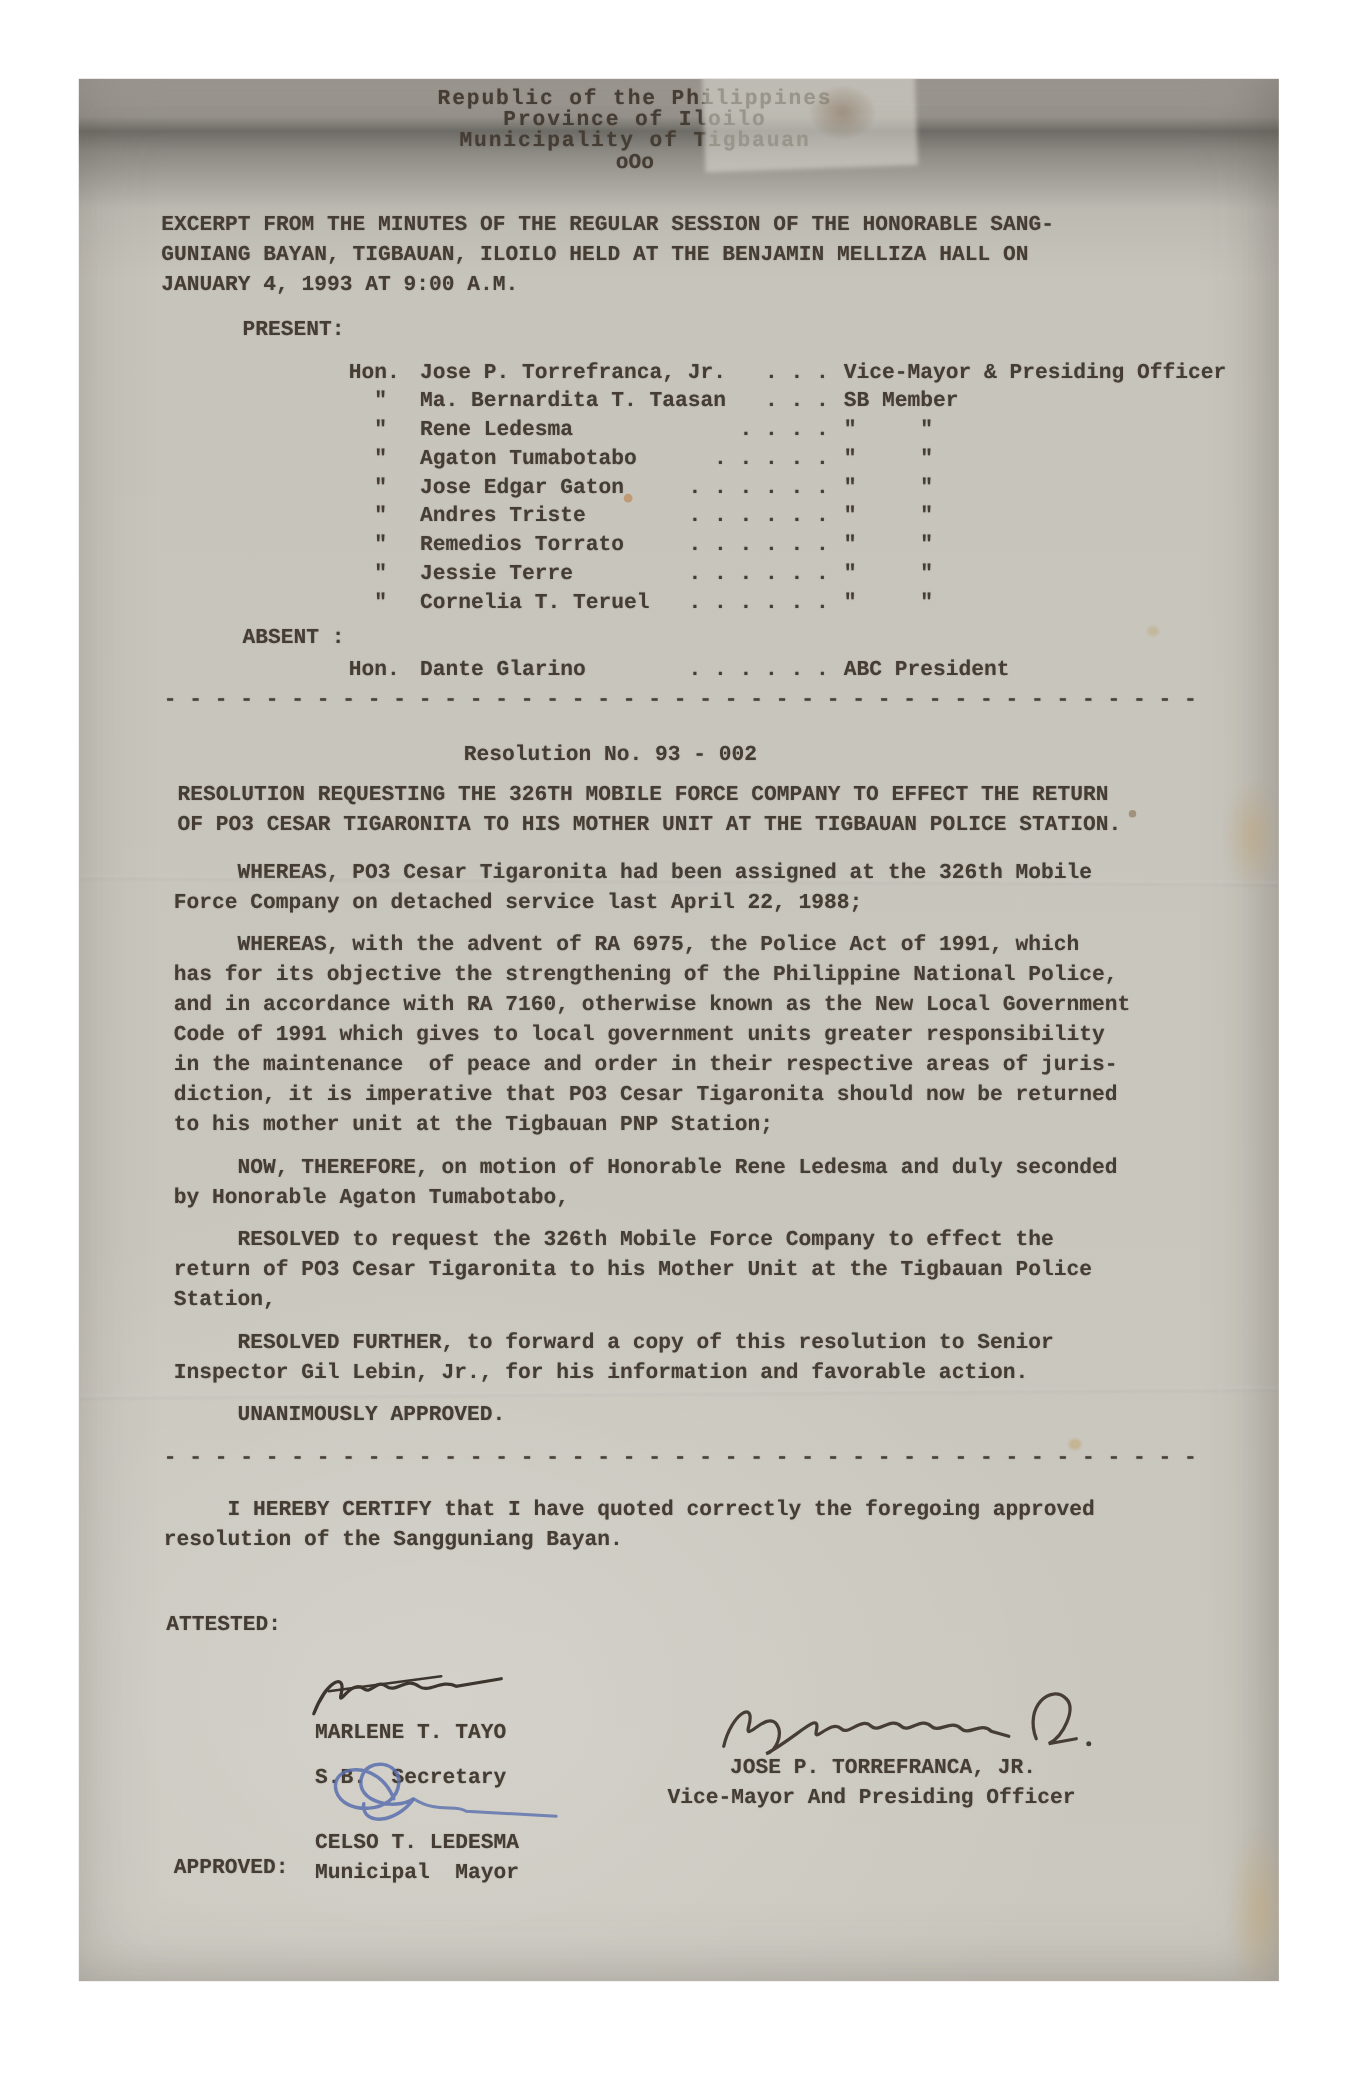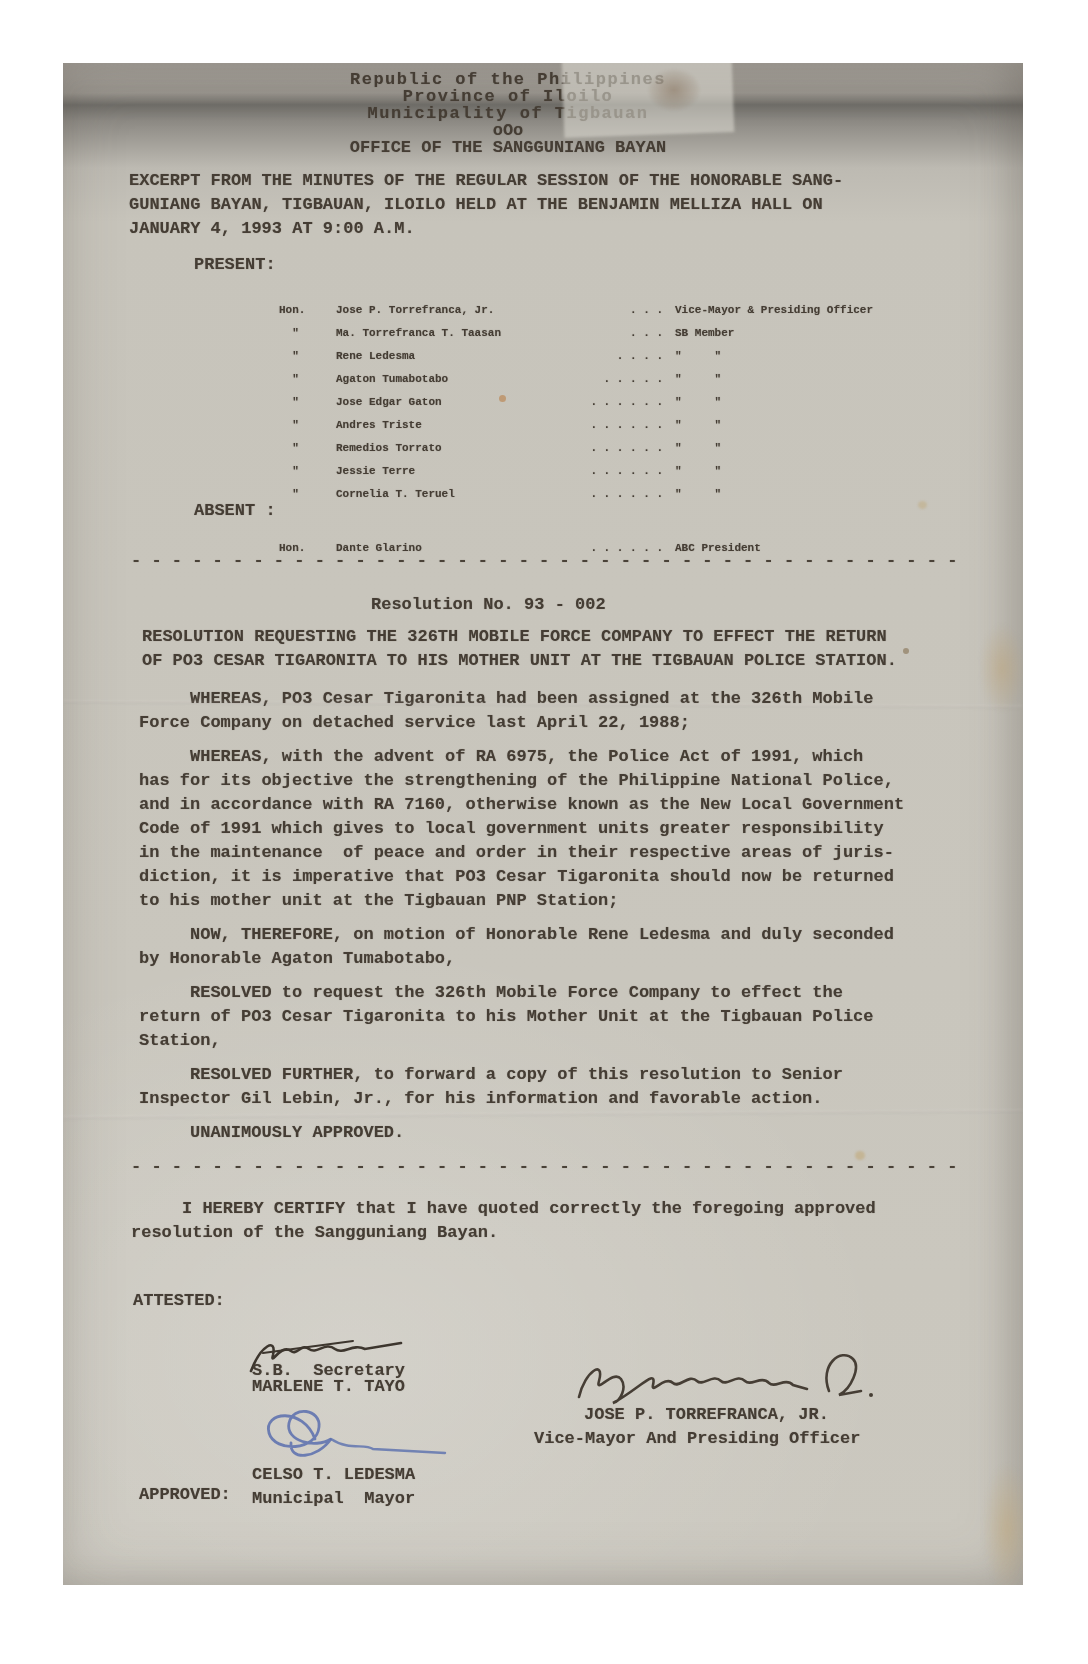--- a/index.html
+++ b/index.html
@@ -25,21 +25,21 @@
     font-weight:700;
     color:#453d34;
     white-space:pre-wrap;
     text-shadow:0 0 1px rgba(69,61,52,0.45);
   }
   .hdr{line-height:17px;text-align:center;left:0;width:890px;}
   .hdr-wide{letter-spacing:1.5px;}
   .sep{white-space:pre;overflow:hidden;width:845px;color:#4a4238;}
   
   .row{position:absolute;left:0;width:960px;height:23px;}
-  .row span{position:absolute;top:12px;font-size:11px;line-height:23px;font-weight:700;color:#453d34;white-space:pre;text-shadow:0 0 1px rgba(69,61,52,0.45);}
+  .row span{position:absolute;top:0;font-size:17px;line-height:23px;font-weight:700;color:#453d34;white-space:pre;text-shadow:0 0 1px rgba(69,61,52,0.45);}
   .row .pfx{left:216px;}
   .row .nam{left:273px;}
   .row .dts{left:450px;width:150px;text-align:right;}
   .row .pos{left:612px;}
   
   .tape{
     position:absolute;left:500px;top:-6px;width:170px;height:78px;
     background:rgba(223,220,211,0.55);
     transform:rotate(-2deg);
     filter:blur(1.5px);
@@ -62,40 +62,39 @@
 </style>
 </head>
 <body>
 
 <div class="photo">
 
   <div class="txt hdr hdr-wide" style="top:8px;">Republic of the Philippines</div>
   <div class="txt hdr hdr-wide" style="top:25px;">Province of Iloilo</div>
   <div class="txt hdr hdr-wide" style="top:42px;">Municipality of Tigbauan</div>
   <div class="txt hdr" style="top:59px;">oOo</div>
-  <div class="txt hdr" style="top:76px;">OFFICE OF THE SANGGUNIANG BAYAN</div>
 
   <div class="tape"></div>
   <div class="smudge"></div>
 
   <div class="txt" style="left:66px;top:106px;width:860px;">EXCERPT FROM THE MINUTES OF THE REGULAR SESSION OF THE HONORABLE SANG-
 GUNIANG BAYAN, TIGBAUAN, ILOILO HELD AT THE BENJAMIN MELLIZA HALL ON
 JANUARY 4, 1993 AT 9:00 A.M.</div>
 
   <div class="txt" style="left:131px;top:190px;">PRESENT:</div>
 
   <div class="row" style="top:224px;">
     <span class="pfx">Hon.</span>
     <span class="nam">Jose P. Torrefranca, Jr.</span>
     <span class="dts">. . .</span>
     <span class="pos">Vice-Mayor &amp; Presiding Officer</span>
   </div>
   <div class="row" style="top:247px;">
     <span class="pfx">  "</span>
-    <span class="nam">Ma. Torrefranca T. Taasan</span>
+    <span class="nam">Ma. Bernardita T. Taasan</span>
     <span class="dts">. . .</span>
     <span class="pos">SB Member</span>
   </div>
   <div class="row" style="top:270px;">
     <span class="pfx">  "</span>
     <span class="nam">Rene Ledesma</span>
     <span class="dts">. . . .</span>
     <span class="pos">"     "</span>
   </div>
   <div class="row" style="top:293px;">
@@ -172,21 +171,21 @@
   <div class="txt" style="left:68px;top:1134px;width:860px;">     I HEREBY CERTIFY that I have quoted correctly the foregoing approved
 resolution of the Sangguniang Bayan.</div>
 
   <div class="txt" style="left:70px;top:1226px;">ATTESTED:</div>
 
   <svg class="sig" style="left:180px;top:1270px;" width="185" height="48" viewBox="0 0 185 48">
     <path d="M8,38 C18,12 34,4 30,22 C27,34 38,10 48,18 C54,23 58,10 66,16 C74,22 82,8 92,16 C100,22 110,10 122,16 L158,10" fill="none" stroke="#3d362e" stroke-width="2.6" stroke-linecap="round"></path>
     <path d="M20,20 L110,8" fill="none" stroke="#3d362e" stroke-width="2" stroke-linecap="round"></path>
   </svg>
   <div class="txt" style="left:189px;top:1312px;">MARLENE T. TAYO</div>
-  <div class="txt" style="left:189px;top:1296px;">S.B.  Secretary</div>
+  <div class="txt" style="left:189px;top:1348px;">S.B.  Secretary</div>
 
   <svg class="sig" style="left:498px;top:1282px;" width="330" height="64" viewBox="0 0 330 64">
     <path d="M18,52 C24,26 44,14 38,36 C34,50 52,24 60,34 C66,42 60,56 52,58 C78,44 96,22 92,40 C90,50 104,30 112,38 C118,44 128,28 136,36 C142,42 152,28 160,36 C166,42 176,28 184,36 C190,42 200,30 208,38 C214,44 224,32 232,40 L246,44" fill="none" stroke="#463e35" stroke-width="2.6" stroke-linecap="round"></path>
     <path d="M268,46 C258,20 280,2 292,14 C300,22 290,44 278,50 L300,46" fill="none" stroke="#463e35" stroke-width="2.6" stroke-linecap="round"></path>
     <circle cx="310" cy="50" r="2" fill="#463e35"></circle>
   </svg>
   <div class="txt" style="left:521px;top:1340px;">JOSE P. TORREFRANCA, JR.</div>
   <div class="txt" style="left:471px;top:1364px;">Vice-Mayor And Presiding Officer</div>
 
   <div class="txt" style="left:76px;top:1420px;">APPROVED:</div>

